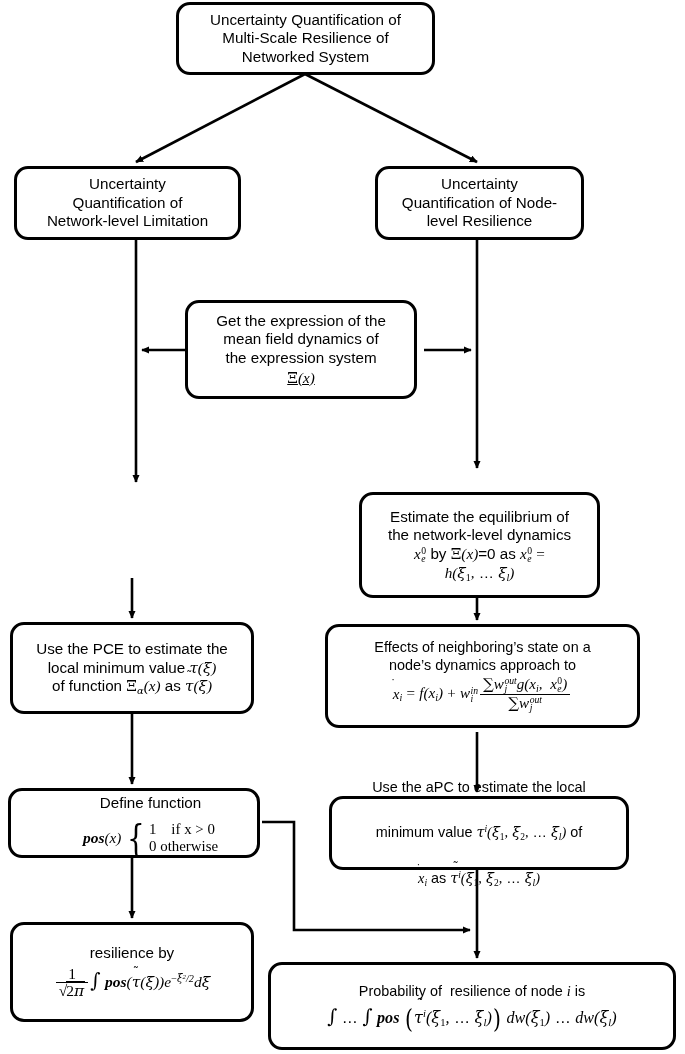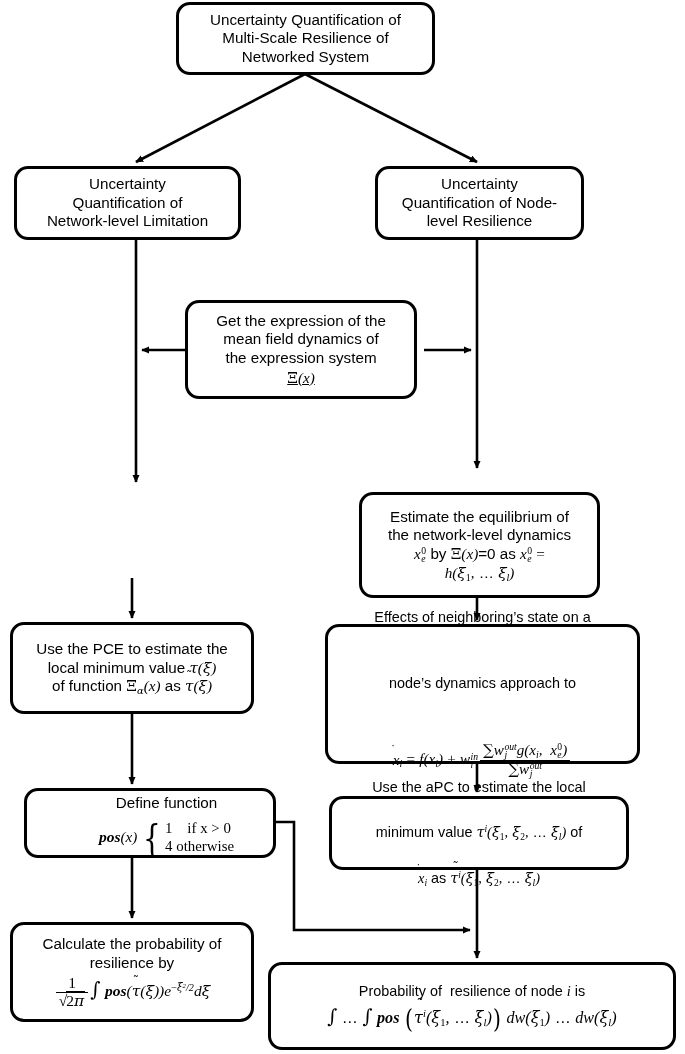--- a/index.html
+++ b/index.html
@@ -199,53 +199,52 @@
     <span class="ln">Use the PCE to estimate the</span>
     <span class="ln">
       local minimum value <span class="mgi">τ</span><span class="mi">(</span><span class="mgi">ξ</span><span class="mi">)</span>
     </span>
     <span class="ln">
       of function <span class="mgu">Ξ</span><sub class="mgi">α</sub><span class="mi">(x)</span> as
       <span class="tld"><span class="tmark" style="top:-0.72em; font-size:0.8em;">˜</span><span class="tchar mgi">τ</span></span><span class="mi">(</span><span class="mgi">ξ</span><span class="mi">)</span>
     </span>
   </div>
 
-  <div class="node t15" style="left:24px; top:788px; width:252px; height:70px; justify-content:center; padding-top:3px;padding-left:33px;">
+  <div class="node t15" style="left:8px; top:788px; width:252px; height:70px; justify-content:flex-start; padding-top:3px;padding-left:33px;">
     <span class="ln">Define function</span>
     <span class="ln" style="margin-top:8px;">
       <span class="mi" style="font-size:1.02em; font-weight:600;">pos</span><span class="mi">(x)</span><span class="piece">
           <span class="brace">{</span>
           <span class="cases">
             <span class="mu">1&nbsp;&nbsp;&nbsp; if x &gt; 0</span>
-            <span class="mu">4 otherwise</span>
+            <span class="mu">0 otherwise</span>
           </span>
         </span>
     </span>
   </div>
 
   <div class="node t15" style="left:10px; top:922px; width:244px; height:100px;">
-    <span class="ln">Calculate the probability of</span>
     <span class="ln">resilience by</span>
     <span class="ln" style="margin-top:3px; font-size:1.02em;">
       <span class="frac"><span class="num mu">1</span><span class="den mu">√<span class="radic">2<span class="mgi">π</span></span></span></span><span class="mgu" style="font-size:1.28em;">∫</span>&nbsp;<span class="mi" style="font-weight:600;">pos</span><span class="mi">(</span><span class="tld"><span class="tmark" style="top:-0.72em; font-size:0.8em;">˜</span><span class="tchar mgi">τ</span></span><span class="mi">(</span><span class="mgi">ξ</span><span class="mi">))</span><span class="mi">e</span><sup><span class="mu">−</span><span class="mgi">ξ</span><sup style="vertical-align:0.45em;">2</sup>/2</sup><span class="mi">d</span><span class="mgi">ξ</span>
     </span>
   </div>
 
   <div class="node t15" style="left:359px; top:472px; width:241px; height:106px;margin-top:20px;">
     <span class="ln">Estimate the  equilibrium of</span>
     <span class="ln">the network-level dynamics</span>
     <span class="ln">
       <span class="mi">x</span><span class="supsub"><span class="up mu">0</span><span class="mi">e</span></span> by <span class="mgu">Ξ</span><span class="mi">(x)</span>=0 as <span class="mi">x</span><span class="supsub"><span class="up mu">0</span><span class="mi">e</span></span> <span class="mu">=</span>
     </span>
     <span class="ln">
       <span class="mi">h</span><span class="mi">(</span><span class="mgi">ξ</span><sub class="mu">1</sub><span class="mi">,</span> … <span class="mgi">ξ</span><sub class="mi">l</sub><span class="mi">)</span>
     </span>
   </div>
 
-  <div class="node t14" style="left:325px; top:624px; width:315px; height:140px;gap:48px;">
+  <div class="node t14" style="left:325px; top:624px; width:315px; height:104px;">
     <span class="ln">Effects of  neighboring’s state on a</span>
     <span class="ln">node’s dynamics approach to</span>
     <span class="ln" style="margin-top:2px; font-size:1.05em;">
       <span class="tld"><span class="tmark" style="top:-0.62em; font-size:0.78em;">̇</span><span class="tchar mi">x</span></span><sub class="mi">i</sub> <span class="mu">=</span> <span class="mi">f</span><span class="mi">(x</span><sub class="mi">i</sub><span class="mi">)</span> <span class="mu">+</span> <span class="mi">w</span><span class="supsub"><span class="up mi">in</span><span class="mi">i</span></span><span class="frac"><span class="num"><span class="mgu">∑</span><span class="mi">w</span><span class="supsub"><span class="up mi">out</span><span class="mi">j</span></span><span class="mi">g</span><span class="mi">(x</span><sub class="mi">i</sub><span class="mi">,&nbsp; x</span><span class="supsub"><span class="up mu">0</span><span class="mi">e</span></span><span class="mi">)</span></span><span class="den"><span class="mgu">∑</span><span class="mi">w</span><span class="supsub"><span class="up mi">out</span><span class="mi">j</span></span></span></span>
     </span>
   </div>
 
   <div class="node t14" style="left:329px; top:796px; width:300px; height:74px;gap:28px;">
     <span class="ln">Use the aPC to estimate the local</span>
     <span class="ln">

